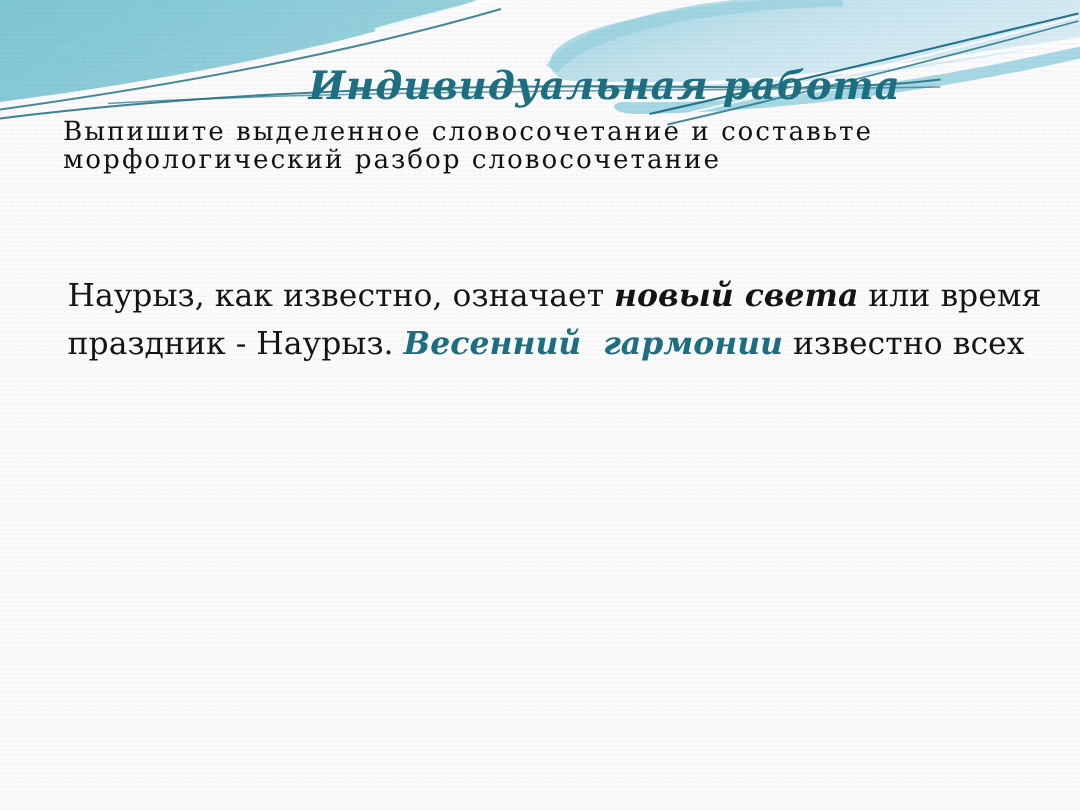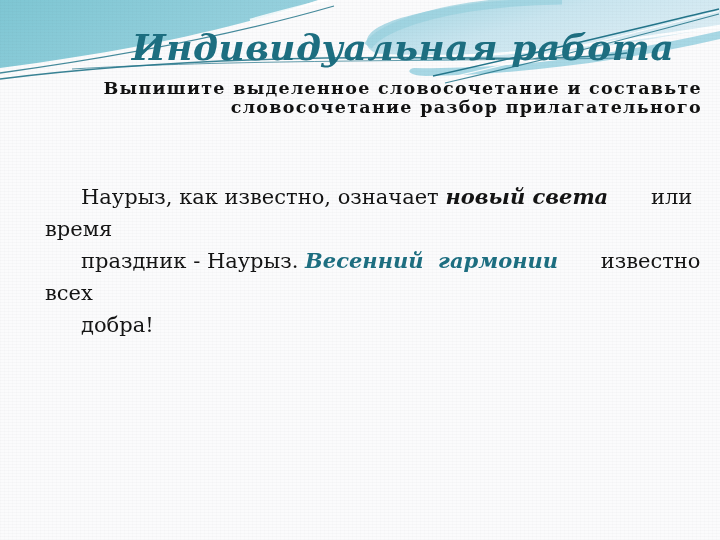--- a/index.html
+++ b/index.html
@@ -36,52 +36,51 @@
       repeating-linear-gradient(90deg, rgba(60,70,80,0.016) 0 1px, transparent 1px 4px);
     pointer-events:none;
   }
   .waves{
     position:absolute;top:0;left:0;
     width:720px;height:150px;
     display:block;
   }
   .slide-title{
     position:absolute;
-    top:26px;left:103px;width:600px;
+    top:43px;left:103px;width:600px;
     text-align:center;
-    font-size:36px;
+    font-size:26px;
     font-weight:bold;
     font-style:italic;
     letter-spacing:0.5px;
     color:var(--title-text);
     white-space:nowrap;
     z-index:3;
   }
   .slide-subtitle{
     position:absolute;
     top:79px;left:42px;width:660px;
     font-size:17.5px;
-    font-weight:bold;
+    font-weight:normal;
     letter-spacing:1.3px;
     line-height:18.5px;
     color:var(--subtitle-text);
     z-index:3;
-    text-align:right;
   }
   .subtitle-line{white-space:pre-wrap;}
   .slide-body{
     position:absolute;
     top:181px;left:45px;width:660px;
     font-size:21px;
     line-height:32px;
     color:var(--body-text);
     z-index:3;
   }
   .body-line{white-space:pre-wrap;}
-  .seg-normal{font-weight:normal;font-style:normal;margin-left:36px;}
+  .seg-normal{font-weight:normal;font-style:normal;}
   .seg-bold-italic{font-weight:bold;font-style:italic;}
   .seg-accent-bold-italic{font-weight:bold;font-style:italic;color:var(--accent);}
 </style>
 </head>
 <body>
 
 <div class="slide">
 
   <svg class="waves" viewBox="0 0 720 150" preserveAspectRatio="none" aria-hidden="true">
     <defs>
@@ -111,22 +110,21 @@
     <path d="M72,69 C222,60 432,61 627,58" stroke="var(--wave-line)" stroke-width="1" fill="none" opacity="0.7"></path>
     <path d="M433,76 C541,52 643,27 719,9" stroke="var(--wave-line)" stroke-width="1.5" fill="none"></path>
     <path d="M439,80 C549,55 649,29 719,11" stroke="#ffffff" stroke-width="1.2" fill="none" opacity="0.9"></path>
     <path d="M445,83 C553,58 653,32 719,14" stroke="var(--wave-line)" stroke-width="1.2" fill="none" opacity="0.85"></path>
   </svg>
 
   <h1 class="slide-title">Индивидуальная работа</h1>
 
   <div class="slide-subtitle">
       <div class="subtitle-line">Выпишите выделенное словосочетание и составьте</div>
-      <div class="subtitle-line">словосочетание разбор прилагательного</div>
+      <div class="subtitle-line">морфологический разбор словосочетание</div>
     </div>
 
   <div class="slide-body">
       <div class="body-line"><span class="seg-normal">Наурыз, как известно, означает </span><span class="seg-bold-italic">новый света</span><span class="seg-normal"> или время</span></div>
       <div class="body-line"><span class="seg-normal">праздник - Наурыз. </span><span class="seg-accent-bold-italic">Весенний  гармонии</span><span class="seg-normal"> известно всех</span></div>
-      <div class="body-line"><span class="seg-normal">добра!</span></div>
     </div>
 
 </div>
 
 </body></html>

